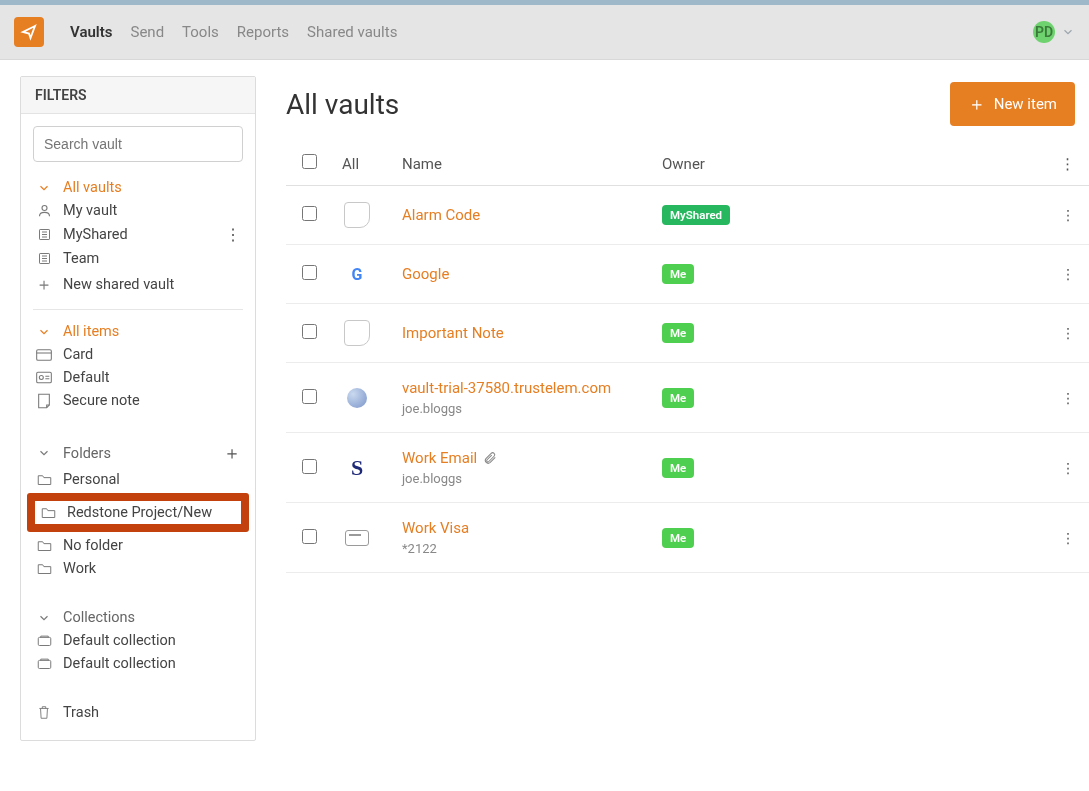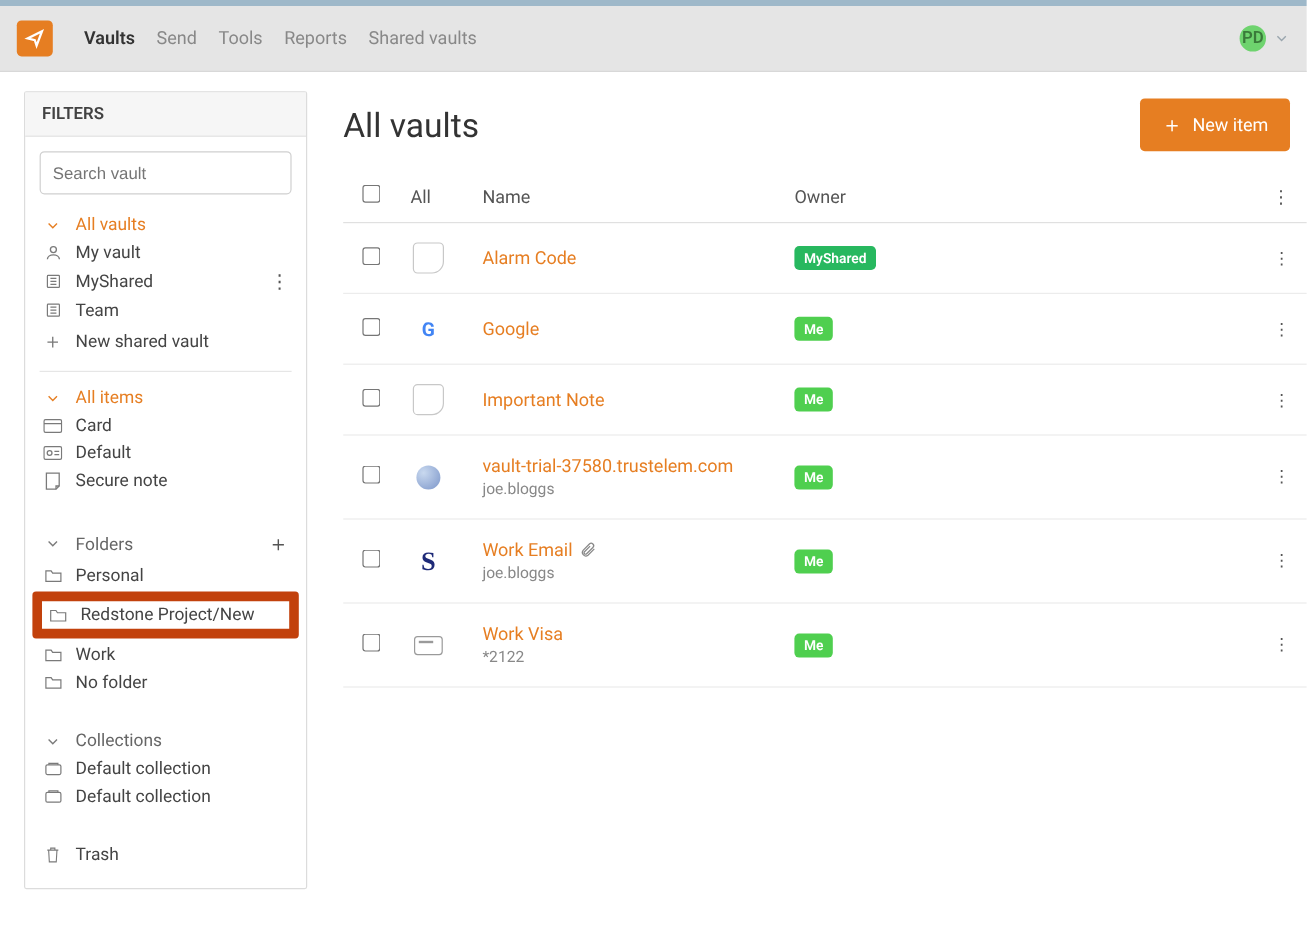--- a/index.html
+++ b/index.html
@@ -264,29 +264,29 @@
             </svg>
           </span>
         <span>Redstone Project/New</span>
       </div>
       <div class="s-row">
         <span class="ic">
             <svg width="15" height="13" viewBox="0 0 24 20" fill="none" stroke="currentColor" stroke-width="1.6">
               <path d="M2 4h7l2 3h11v11H2z"></path>
             </svg>
           </span>
+        <span>No folder</span>
+      </div>
+      <div class="s-row">
+        <span class="ic">
+            <svg width="15" height="13" viewBox="0 0 24 20" fill="none" stroke="currentColor" stroke-width="1.6">
+              <path d="M2 4h7l2 3h11v11H2z"></path>
+            </svg>
+          </span>
         <span>Work</span>
-      </div>
-      <div class="s-row">
-        <span class="ic">
-            <svg width="15" height="13" viewBox="0 0 24 20" fill="none" stroke="currentColor" stroke-width="1.6">
-              <path d="M2 4h7l2 3h11v11H2z"></path>
-            </svg>
-          </span>
-        <span>No folder</span>
       </div>
 
       <div class="s-sep" style="background:transparent;height:6px;"></div>
 
       <div class="s-row" style="color:#666;">
         <span class="ic">
             <svg width="14" height="14" viewBox="0 0 24 24" fill="none" stroke="currentColor" stroke-width="2">
               <path d="M6 9l6 6 6-6"></path>
             </svg>
           </span>

